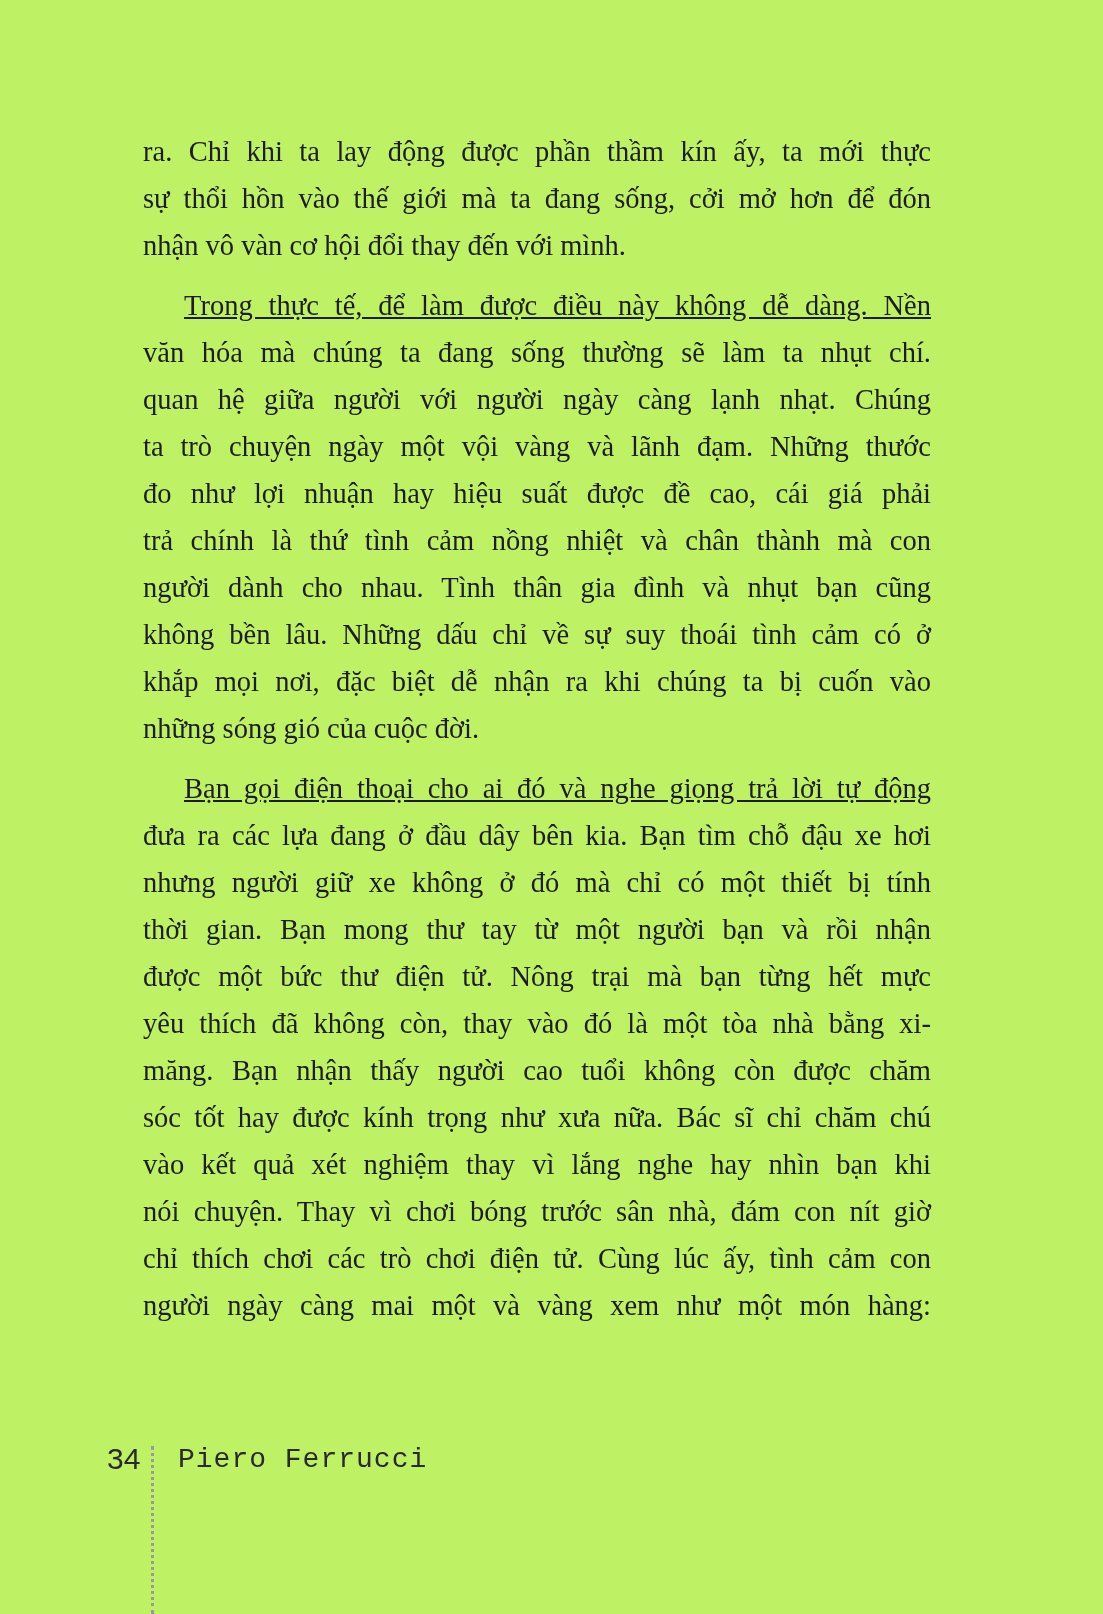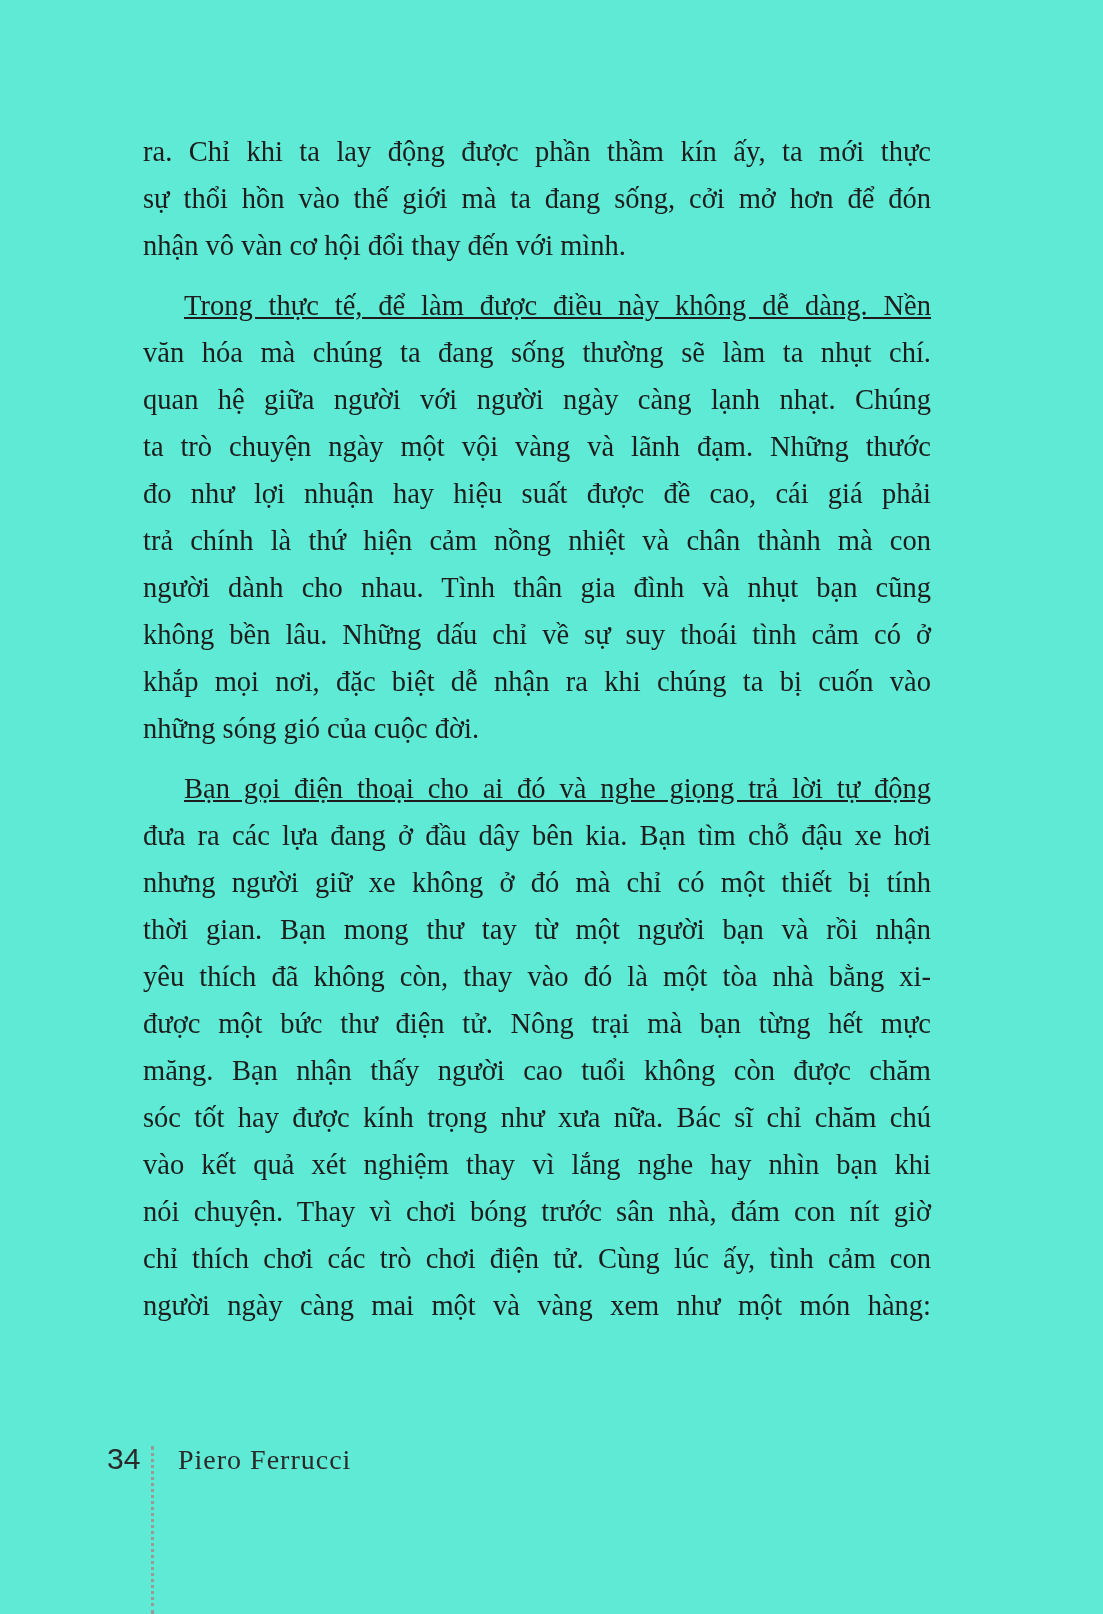--- a/index.html
+++ b/index.html
@@ -4,21 +4,21 @@
 <style>
   html, body {
     margin: 0;
     padding: 0;
     background: #ffffff;
   }
   .page {
     position: relative;
     width: 1103px;
     height: 1614px;
-    background: #5eead4;
+    background: #bef264;
     overflow: hidden;
     font-family: "Liberation Serif", "DejaVu Serif", serif;
   }
   .body-text {
     position: absolute;
     left: 143px;
     top: 128px;
     width: 788px;
     color: #1d1d1d;
     font-size: 28.5px;
@@ -60,21 +60,21 @@
     left: 151px;
     top: 8px;
     height: 168px;
     width: 0;
     border-left: 3px dotted #9a9a9a;
   }
   .footer-author {
     position: absolute;
     left: 178px;
     top: 6px;
-    font-family: Liberation Serif, serif;
+    font-family: Liberation Mono, monospace;
     font-size: 28px;
     letter-spacing: 1px;
     color: #2a2a2a;
   }
 </style>
 </head>
 <body>
 
 <div class="page">
 
@@ -84,33 +84,33 @@
         <div class="line">ra. Chỉ khi ta lay động được phần thầm kín ấy, ta mới thực</div>
         <div class="line">sự thổi hồn vào thế giới mà ta đang sống, cởi mở hơn để đón</div>
         <div class="line last-left">nhận vô vàn cơ hội đổi thay đến với mình.</div>
       </div>
       <div class="paragraph">
         <div class="line indented">Trong thực tế, để làm được điều này không dễ dàng. Nền</div>
         <div class="line">văn hóa mà chúng ta đang sống thường sẽ làm ta nhụt chí.</div>
         <div class="line">quan hệ giữa người với người ngày càng lạnh nhạt. Chúng</div>
         <div class="line">ta trò chuyện ngày một vội vàng và lãnh đạm. Những thước</div>
         <div class="line">đo như lợi nhuận hay hiệu suất được đề cao, cái giá phải</div>
-        <div class="line">trả chính là thứ hiện cảm nồng nhiệt và chân thành mà con</div>
+        <div class="line">trả chính là thứ tình cảm nồng nhiệt và chân thành mà con</div>
         <div class="line">người dành cho nhau. Tình thân gia đình và nhụt bạn cũng</div>
         <div class="line">không bền lâu. Những dấu chỉ về sự suy thoái tình cảm có ở</div>
         <div class="line">khắp mọi nơi, đặc biệt dễ nhận ra khi chúng ta bị cuốn vào</div>
         <div class="line last-left">những sóng gió của cuộc đời.</div>
       </div>
       <div class="paragraph">
         <div class="line indented">Bạn gọi điện thoại cho ai đó và nghe giọng trả lời tự động</div>
         <div class="line">đưa ra các lựa đang ở đầu dây bên kia. Bạn tìm chỗ đậu xe hơi</div>
         <div class="line">nhưng người giữ xe không ở đó mà chỉ có một thiết bị tính</div>
         <div class="line">thời gian. Bạn mong thư tay từ một người bạn và rồi nhận</div>
+        <div class="line">được một bức thư điện tử. Nông trại mà bạn từng hết mực</div>
         <div class="line">yêu thích đã không còn, thay vào đó là một tòa nhà bằng xi-</div>
-        <div class="line">được một bức thư điện tử. Nông trại mà bạn từng hết mực</div>
         <div class="line">măng. Bạn nhận thấy người cao tuổi không còn được chăm</div>
         <div class="line">sóc tốt hay được kính trọng như xưa nữa. Bác sĩ chỉ chăm chú</div>
         <div class="line">vào kết quả xét nghiệm thay vì lắng nghe hay nhìn bạn khi</div>
         <div class="line">nói chuyện. Thay vì chơi bóng trước sân nhà, đám con nít giờ</div>
         <div class="line">chỉ thích chơi các trò chơi điện tử. Cùng lúc ấy, tình cảm con</div>
         <div class="line">người ngày càng mai một và vàng xem như một món hàng:</div>
       </div>
     </div>
 
   <div class="footer">

